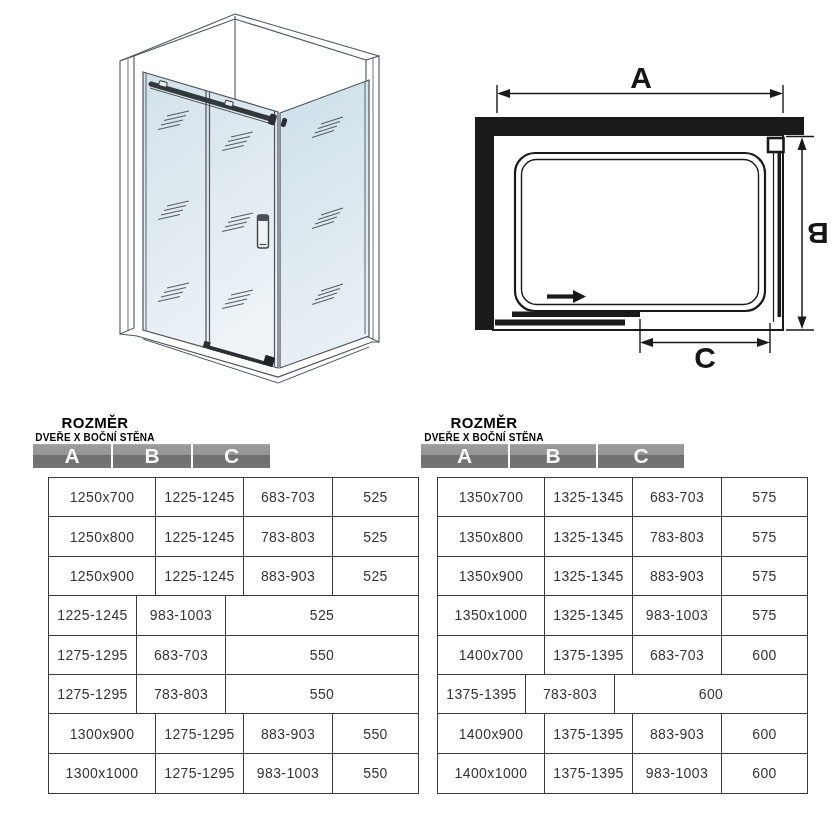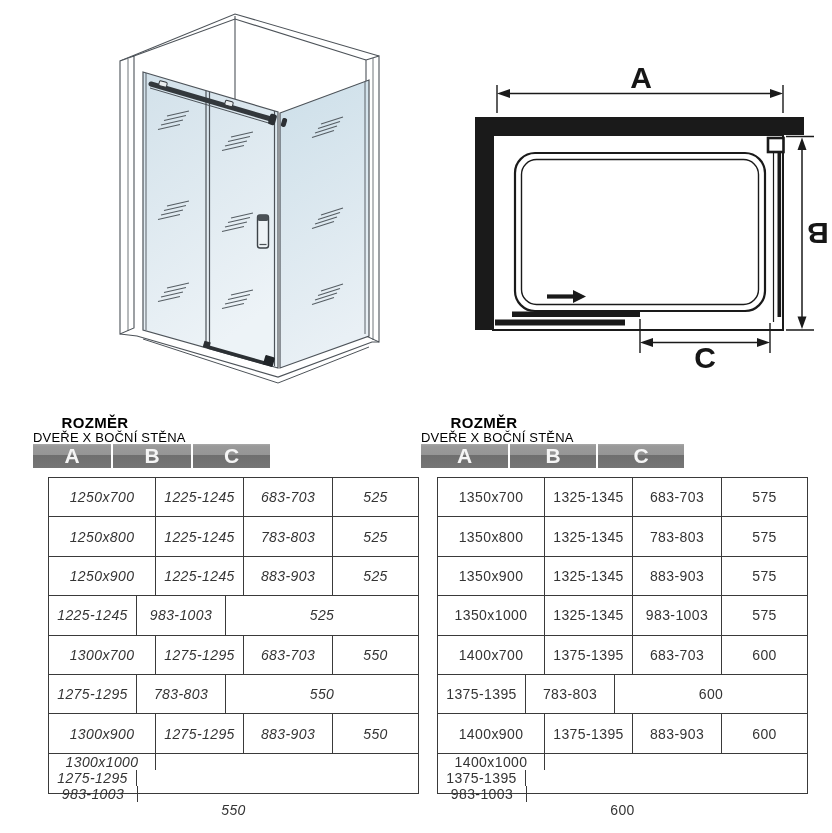--- a/index.html
+++ b/index.html
@@ -5,31 +5,31 @@
   html,body{margin:0;padding:0;background:#ffffff;}
   .canvas{position:relative;width:832px;height:833px;background:#ffffff;overflow:hidden;
           font-family:"Liberation Sans",sans-serif;}
   svg{position:absolute;display:block;}
   svg text{font-family:"Liberation Sans",sans-serif;font-weight:bold;fill:#161616;}
 
   
   .thead{position:absolute;display:flex;align-items:stretch;flex-direction:column;}
   .tlabel{display:flex;flex-direction:column;justify-content:center;text-align:center;color:#000;}
   .tlabel .t1{font-size:15px;font-weight:bold;line-height:17px;letter-spacing:.3px;}
-  .tlabel .t2{font-size:13px;font-weight:normal;line-height:13px;letter-spacing:.2px;white-space:nowrap;}
+  .tlabel .t2{font-size:10px;font-weight:bold;line-height:13px;letter-spacing:.2px;white-space:nowrap;}
   .hcells{display:flex;}
   .hcell{display:flex;align-items:center;justify-content:center;
          background:linear-gradient(180deg,#aaaaaa 0%,#9a9a9a 8%,#959595 45%,#6f6f6f 46%,#757575 100%);
          color:#f5f5f5;font-size:21px;font-weight:bold;border-left:2px solid #ffffff;}
   .hcell:first-child{border-left:none;}
 
   
   .tbody{position:absolute;border:1px solid #3a3a3a;background:#fff;}
   .trow{display:flex;height:39.4px;border-bottom:1px solid #3a3a3a;box-sizing:border-box;}
-  .trow:last-child{border-bottom:none;flex-direction:column;}
+  .trow:last-child{border-bottom:none;}
   .td{display:flex;align-items:center;justify-content:center;border-right:1px solid #3a3a3a;
       box-sizing:border-box;font-size:14px;color:#343434;letter-spacing:.4px;}
   .td.c0{width:107px;}
   .td.c1{width:88px;}
   .td.c2{width:89px;text-align:right;}
   .td.c3{flex:1;border-right:none;}
 </style>
 </head>
 <body>
 
@@ -154,21 +154,21 @@
       <div class="t1">ROZMĚR</div>
       <div class="t2">DVEŘE X BOČNÍ STĚNA</div>
     </div>
     <div class="hcells">
       <div class="hcell" style="width:87px;">A</div>
       <div class="hcell" style="width:86px;">B</div>
       <div class="hcell" style="width:86px;">C</div>
     </div>
   </div>
 
-  <div class="tbody" style="left:48px;top:477px;width:369px;font-style:italic;">
+  <div class="tbody" style="left:48px;top:477px;width:369px;">
     <div class="trow">
       <div class="td c0">1250x700</div>
       <div class="td c1">1225-1245</div>
       <div class="td c2">683-703</div>
       <div class="td c3">525</div>
     </div>
     <div class="trow">
       <div class="td c0">1250x800</div>
       <div class="td c1">1225-1245</div>
       <div class="td c2">783-803</div>
@@ -179,21 +179,20 @@
       <div class="td c1">1225-1245</div>
       <div class="td c2">883-903</div>
       <div class="td c3">525</div>
     </div>
     <div class="trow">
       <div class="td c1">1225-1245</div>
       <div class="td c2">983-1003</div>
       <div class="td c3">525</div>
     </div>
     <div class="trow">
-      <div class="td c0">1300x700</div>
       <div class="td c1">1275-1295</div>
       <div class="td c2">683-703</div>
       <div class="td c3">550</div>
     </div>
     <div class="trow">
       <div class="td c1">1275-1295</div>
       <div class="td c2">783-803</div>
       <div class="td c3">550</div>
     </div>
     <div class="trow">

